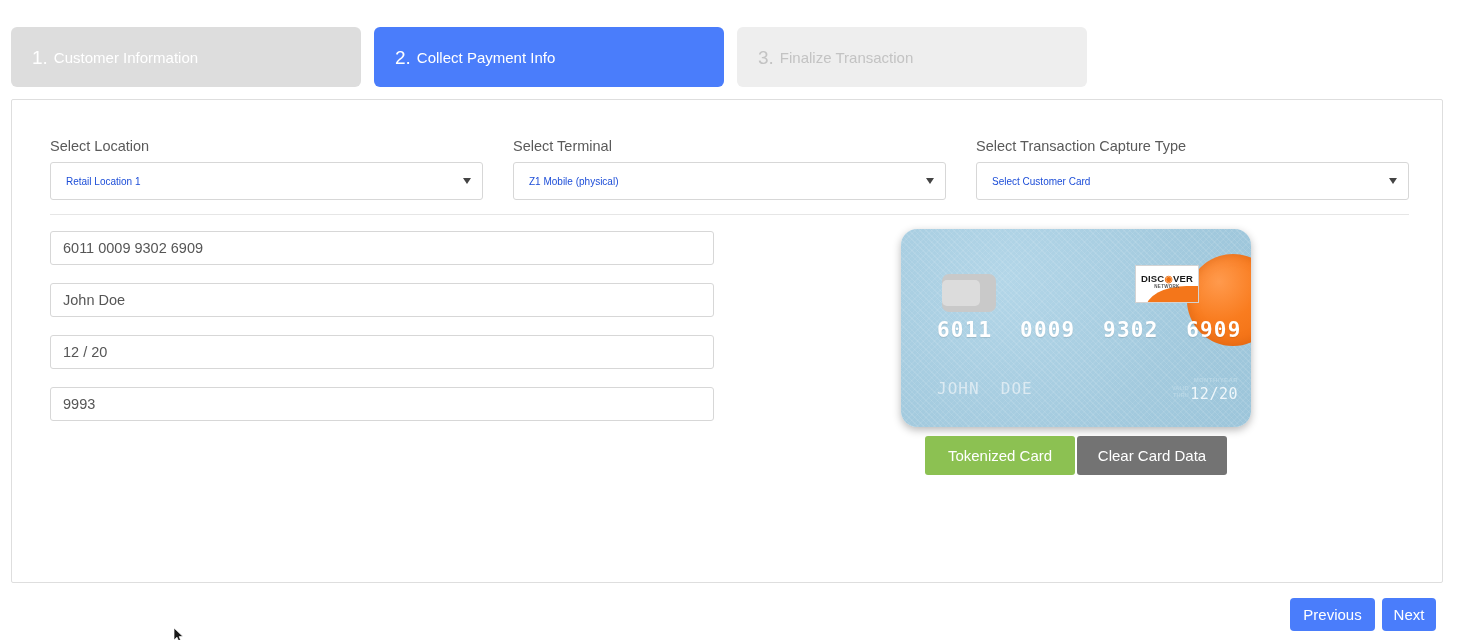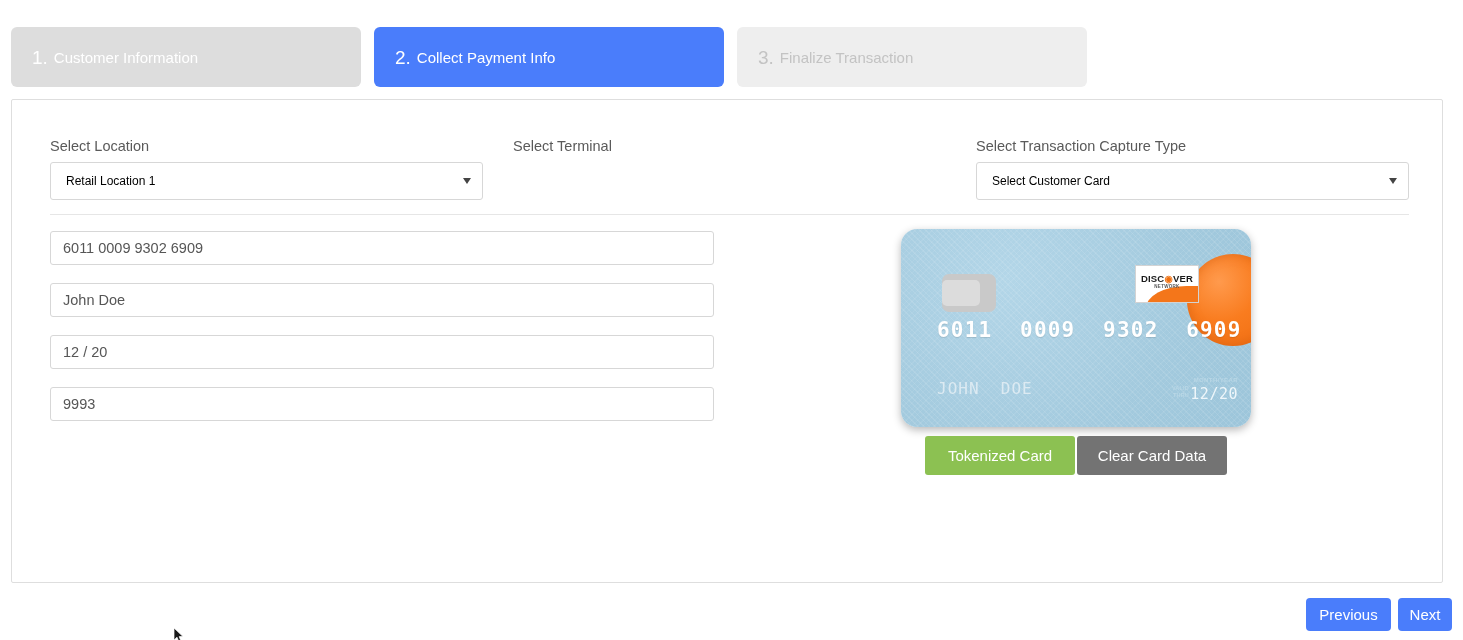--- a/index.html
+++ b/index.html
@@ -80,22 +80,22 @@
     height: 38px;
     border: 1px solid #d7d7d7;
     border-radius: 3px;
     background: #fff;
     box-sizing: border-box;
     display: flex;
     align-items: center;
     cursor: pointer;
   }
   .sel-value {
-    font-size: 12px;
-    color: #000000;
+    font-size: 10px;
+    color: #1d4ed8;
     padding-left: 15px;
     text-align: center;
   }
   .sel-caret {
     position: absolute;
     right: 11px;
     top: 50%;
     transform: translateY(-50%);
     width: 0; height: 0;
     border-left: 4.5px solid transparent;
@@ -304,21 +304,21 @@
     display: flex;
     align-items: center;
     justify-content: center;
   }
   .btn-token { width: 150px; height: 39px; background: #8cc152; }
   .btn-clear { width: 150px; height: 39px; background: #737373; margin-left: 2px; }
 
   
   .footer-nav {
     position: absolute;
-    right: 11px;
+    right: 27px;
     top: 598px;
     display: flex;
   }
   .btn-prev { width: 85px; height: 33px; background: #4a7dfb; border-radius: 4px; font-size: 15px; }
   .btn-next { width: 54px; height: 33px; background: #4a7dfb; border-radius: 4px; font-size: 15px; margin-left: 7px; }
 
   
   .cursor {
     position: absolute;
     left: 174px;
@@ -353,20 +353,24 @@
     <div class="sel-group" id="g-location">
       <span class="sel-label">Select Location</span>
       <div class="sel-box">
         <span class="sel-value">Retail Location 1</span>
         <span class="sel-caret"></span>
       </div>
     </div>
 
     <div class="sel-group" id="g-terminal">
       <span class="sel-label">Select Terminal</span>
+      <div class="sel-box">
+        <span class="sel-value">Z1 Mobile (physical)</span>
+        <span class="sel-caret"></span>
+      </div>
     </div>
 
     <div class="sel-group" id="g-capture">
       <span class="sel-label">Select Transaction Capture Type</span>
       <div class="sel-box">
         <span class="sel-value">Select Customer Card</span>
         <span class="sel-caret"></span>
       </div>
     </div>
 

